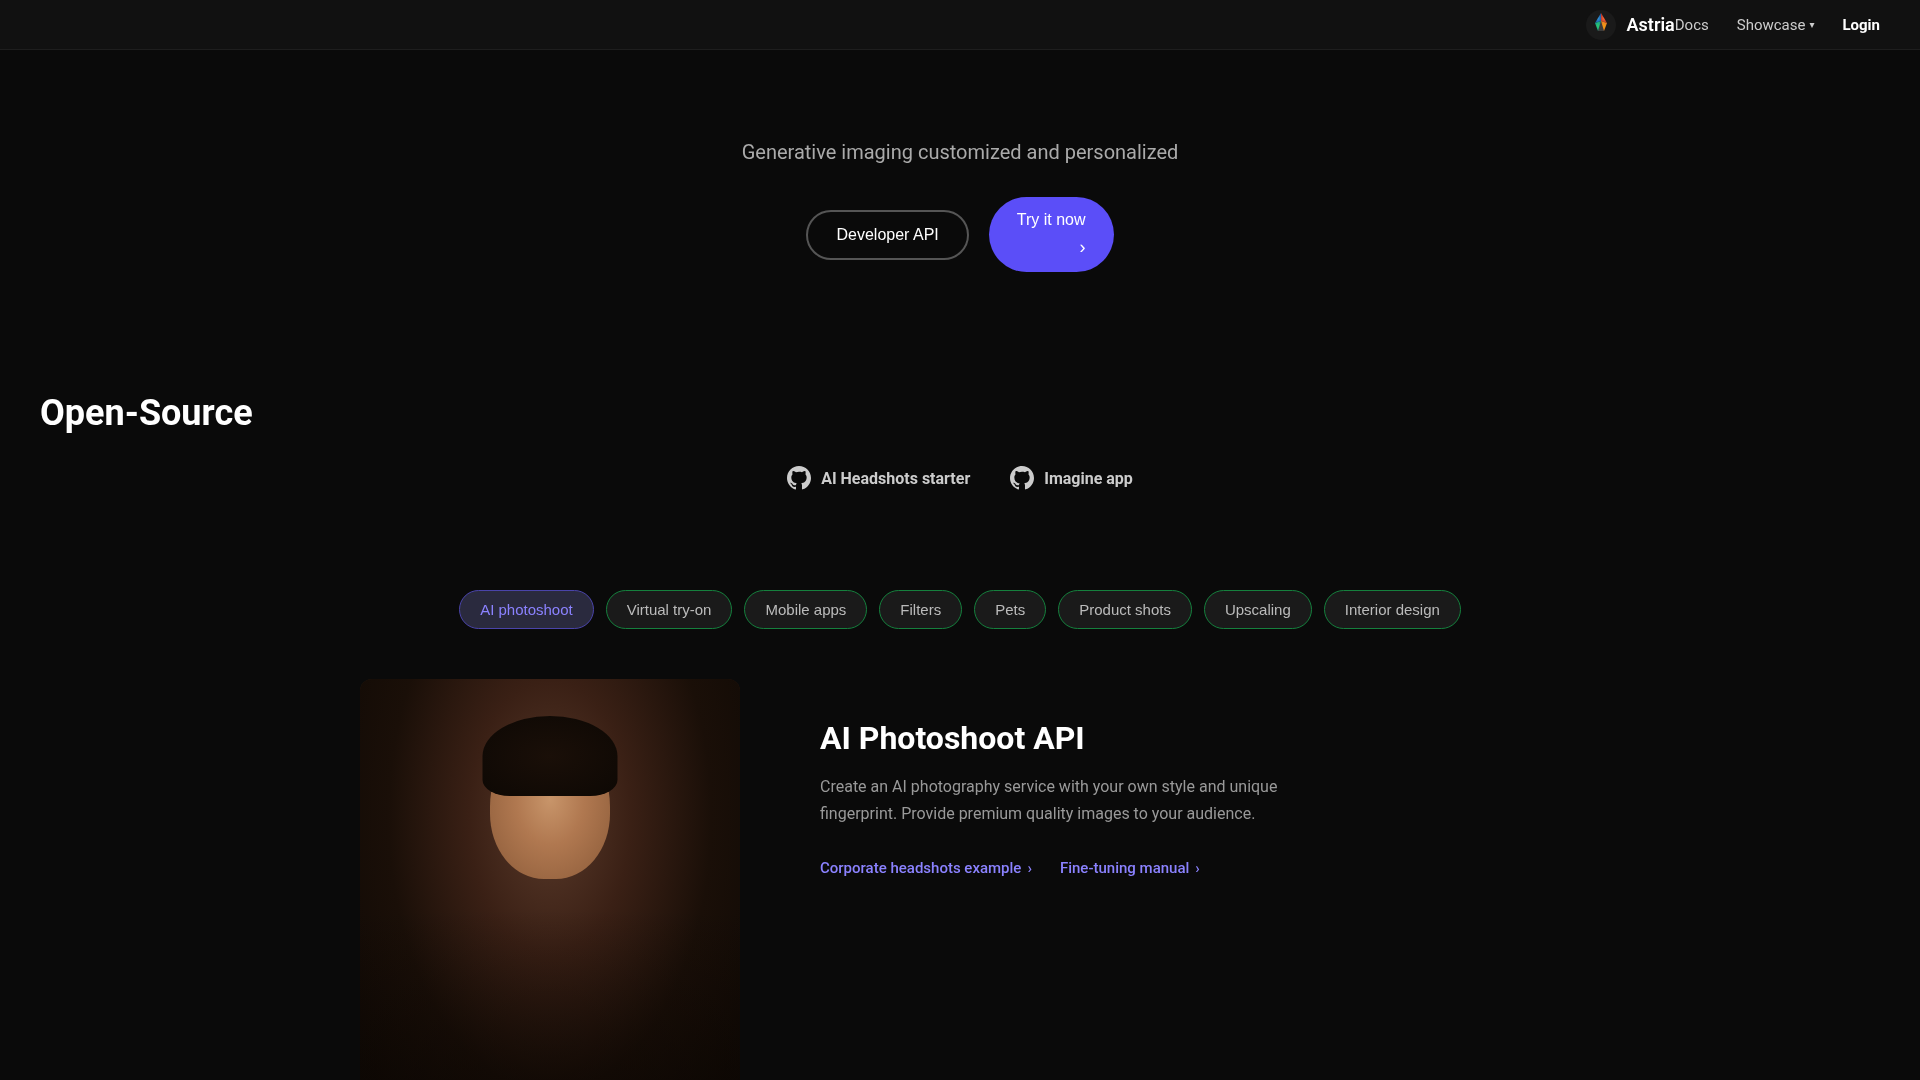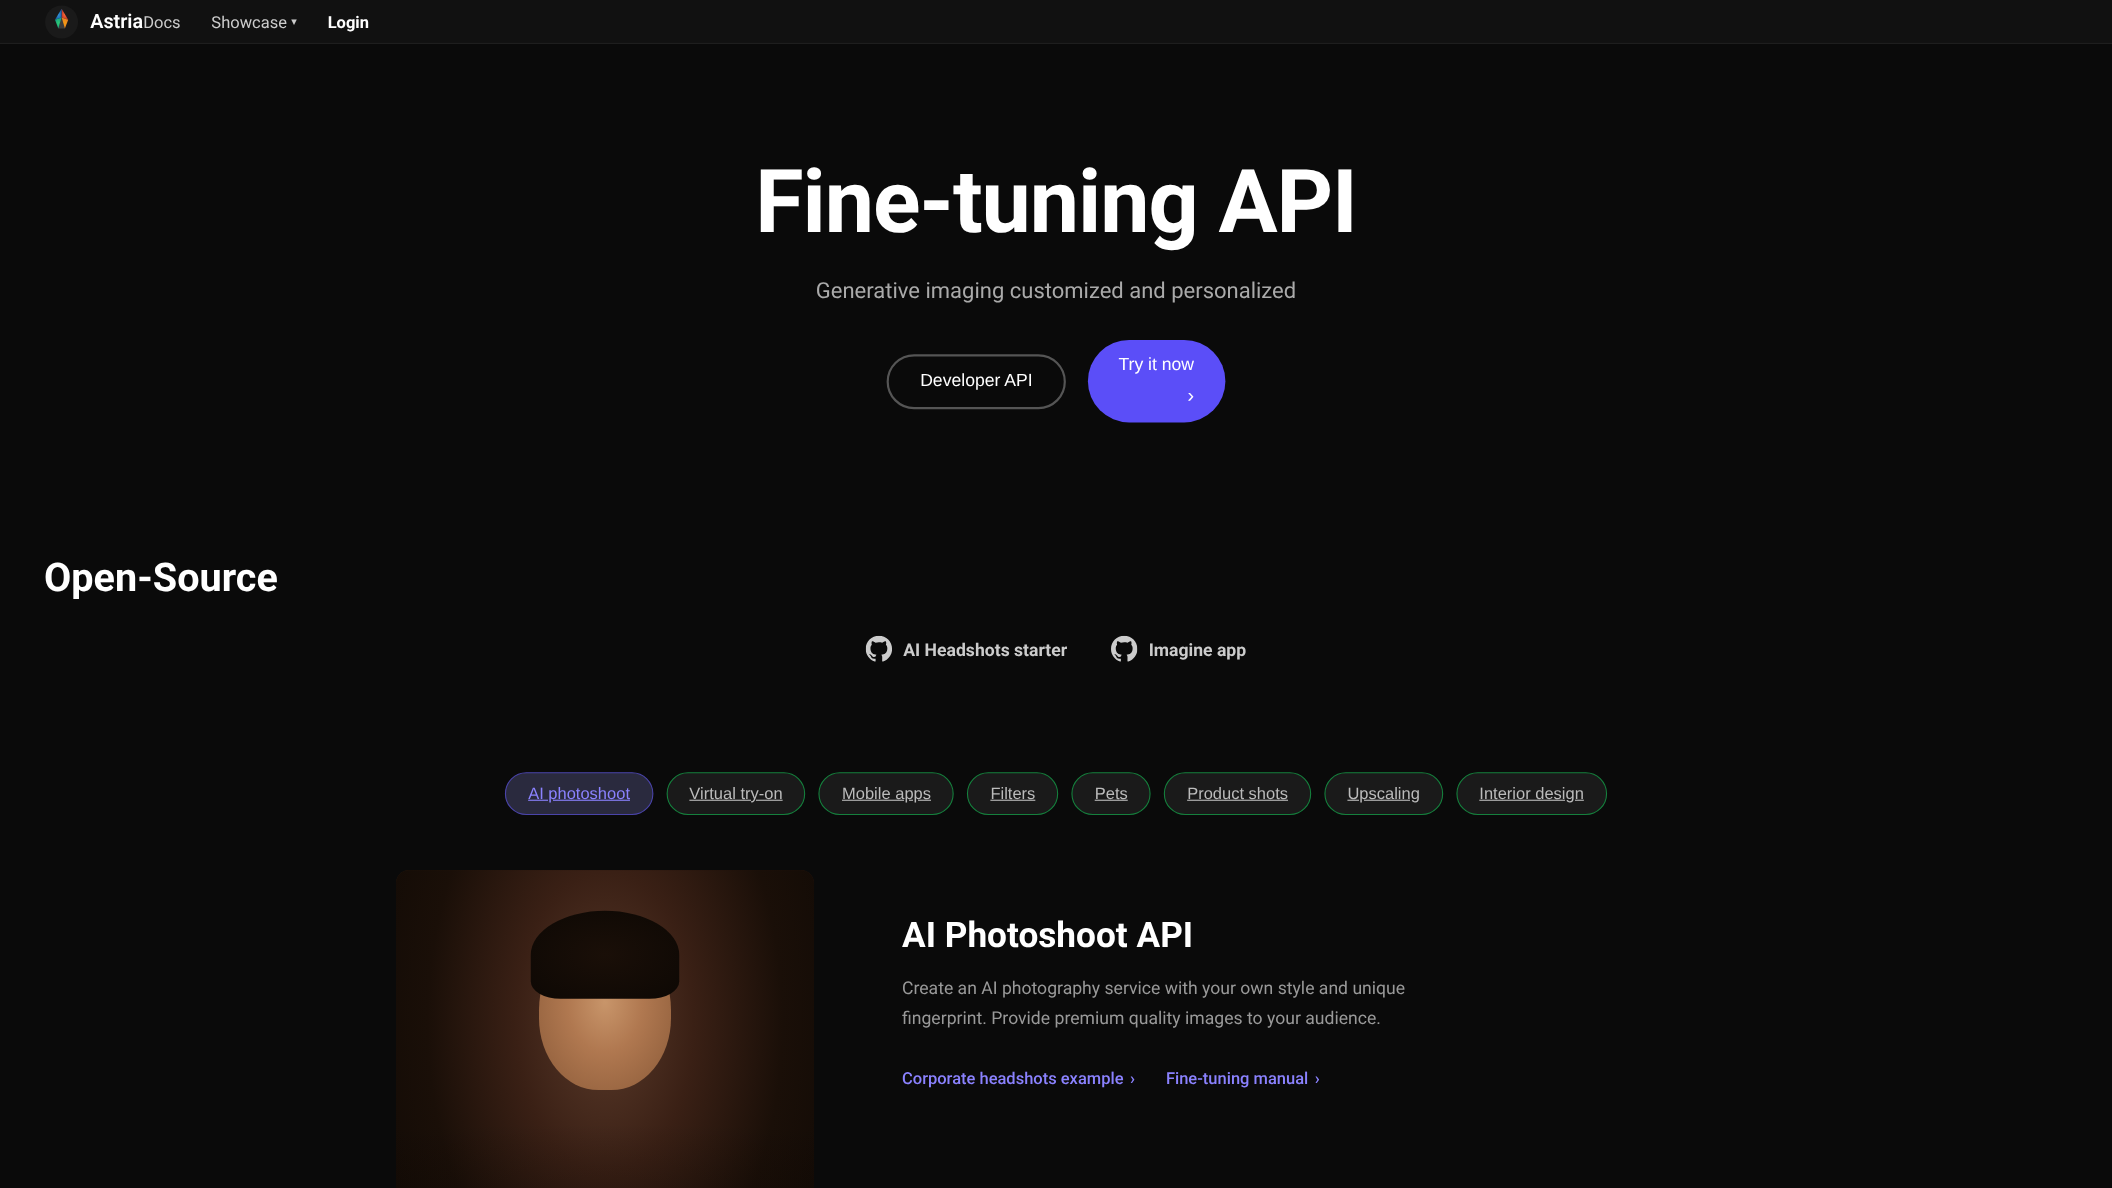--- a/index.html
+++ b/index.html
@@ -14,23 +14,23 @@
       font-family: -apple-system, BlinkMacSystemFont, 'Segoe UI', Roboto, Helvetica, Arial, sans-serif;
       min-height: 1080px;
       width: 1920px;
       overflow-x: hidden;
     }
 
     
     .navbar {
       display: flex;
       align-items: center;
-      justify-content: flex-start;
+      justify-content: flex-end;
       padding: 0 40px;
-      height: 40px;
+      height: 50px;
       background-color: #111111;
       border-bottom: 1px solid #1e1e1e;
       position: fixed;
       top: 0;
       left: 0;
       right: 0;
       z-index: 100;
     }
 
     .navbar-brand {
@@ -197,21 +197,20 @@
       flex-wrap: wrap;
     }
 
     .use-case-tab {
       padding: 10px 20px;
       border-radius: 50px;
       font-size: 15px;
       cursor: pointer;
       font-weight: 500;
       border: none;
-      text-decoration: underline;
     }
 
     .use-case-tab.active {
       background: #2a2a3e;
       color: #8b82ff;
       border: 1px solid #4a44aa;
     }
 
     .use-case-tab.inactive {
       background: #1a1a1a;
@@ -360,21 +359,20 @@
       <span>Showcase</span>
       <span class="showcase-chevron">▾</span>
     </a>
     <a class="nav-link nav-link-login" href="#">
       <span>Login</span>
     </a>
   </div>
 </nav>
 
 <section class="hero">
-  <h1 class="hero-title">Fine-tuning API</h1>
   <p class="hero-subtitle">Generative imaging customized and personalized</p>
   <div class="hero-buttons">
     <button class="btn-developer">Developer API</button>
     <button class="btn-try">
       <span>Try it now</span>
       <span class="btn-arrow">›</span>
     </button>
   </div>
 </section>
 

